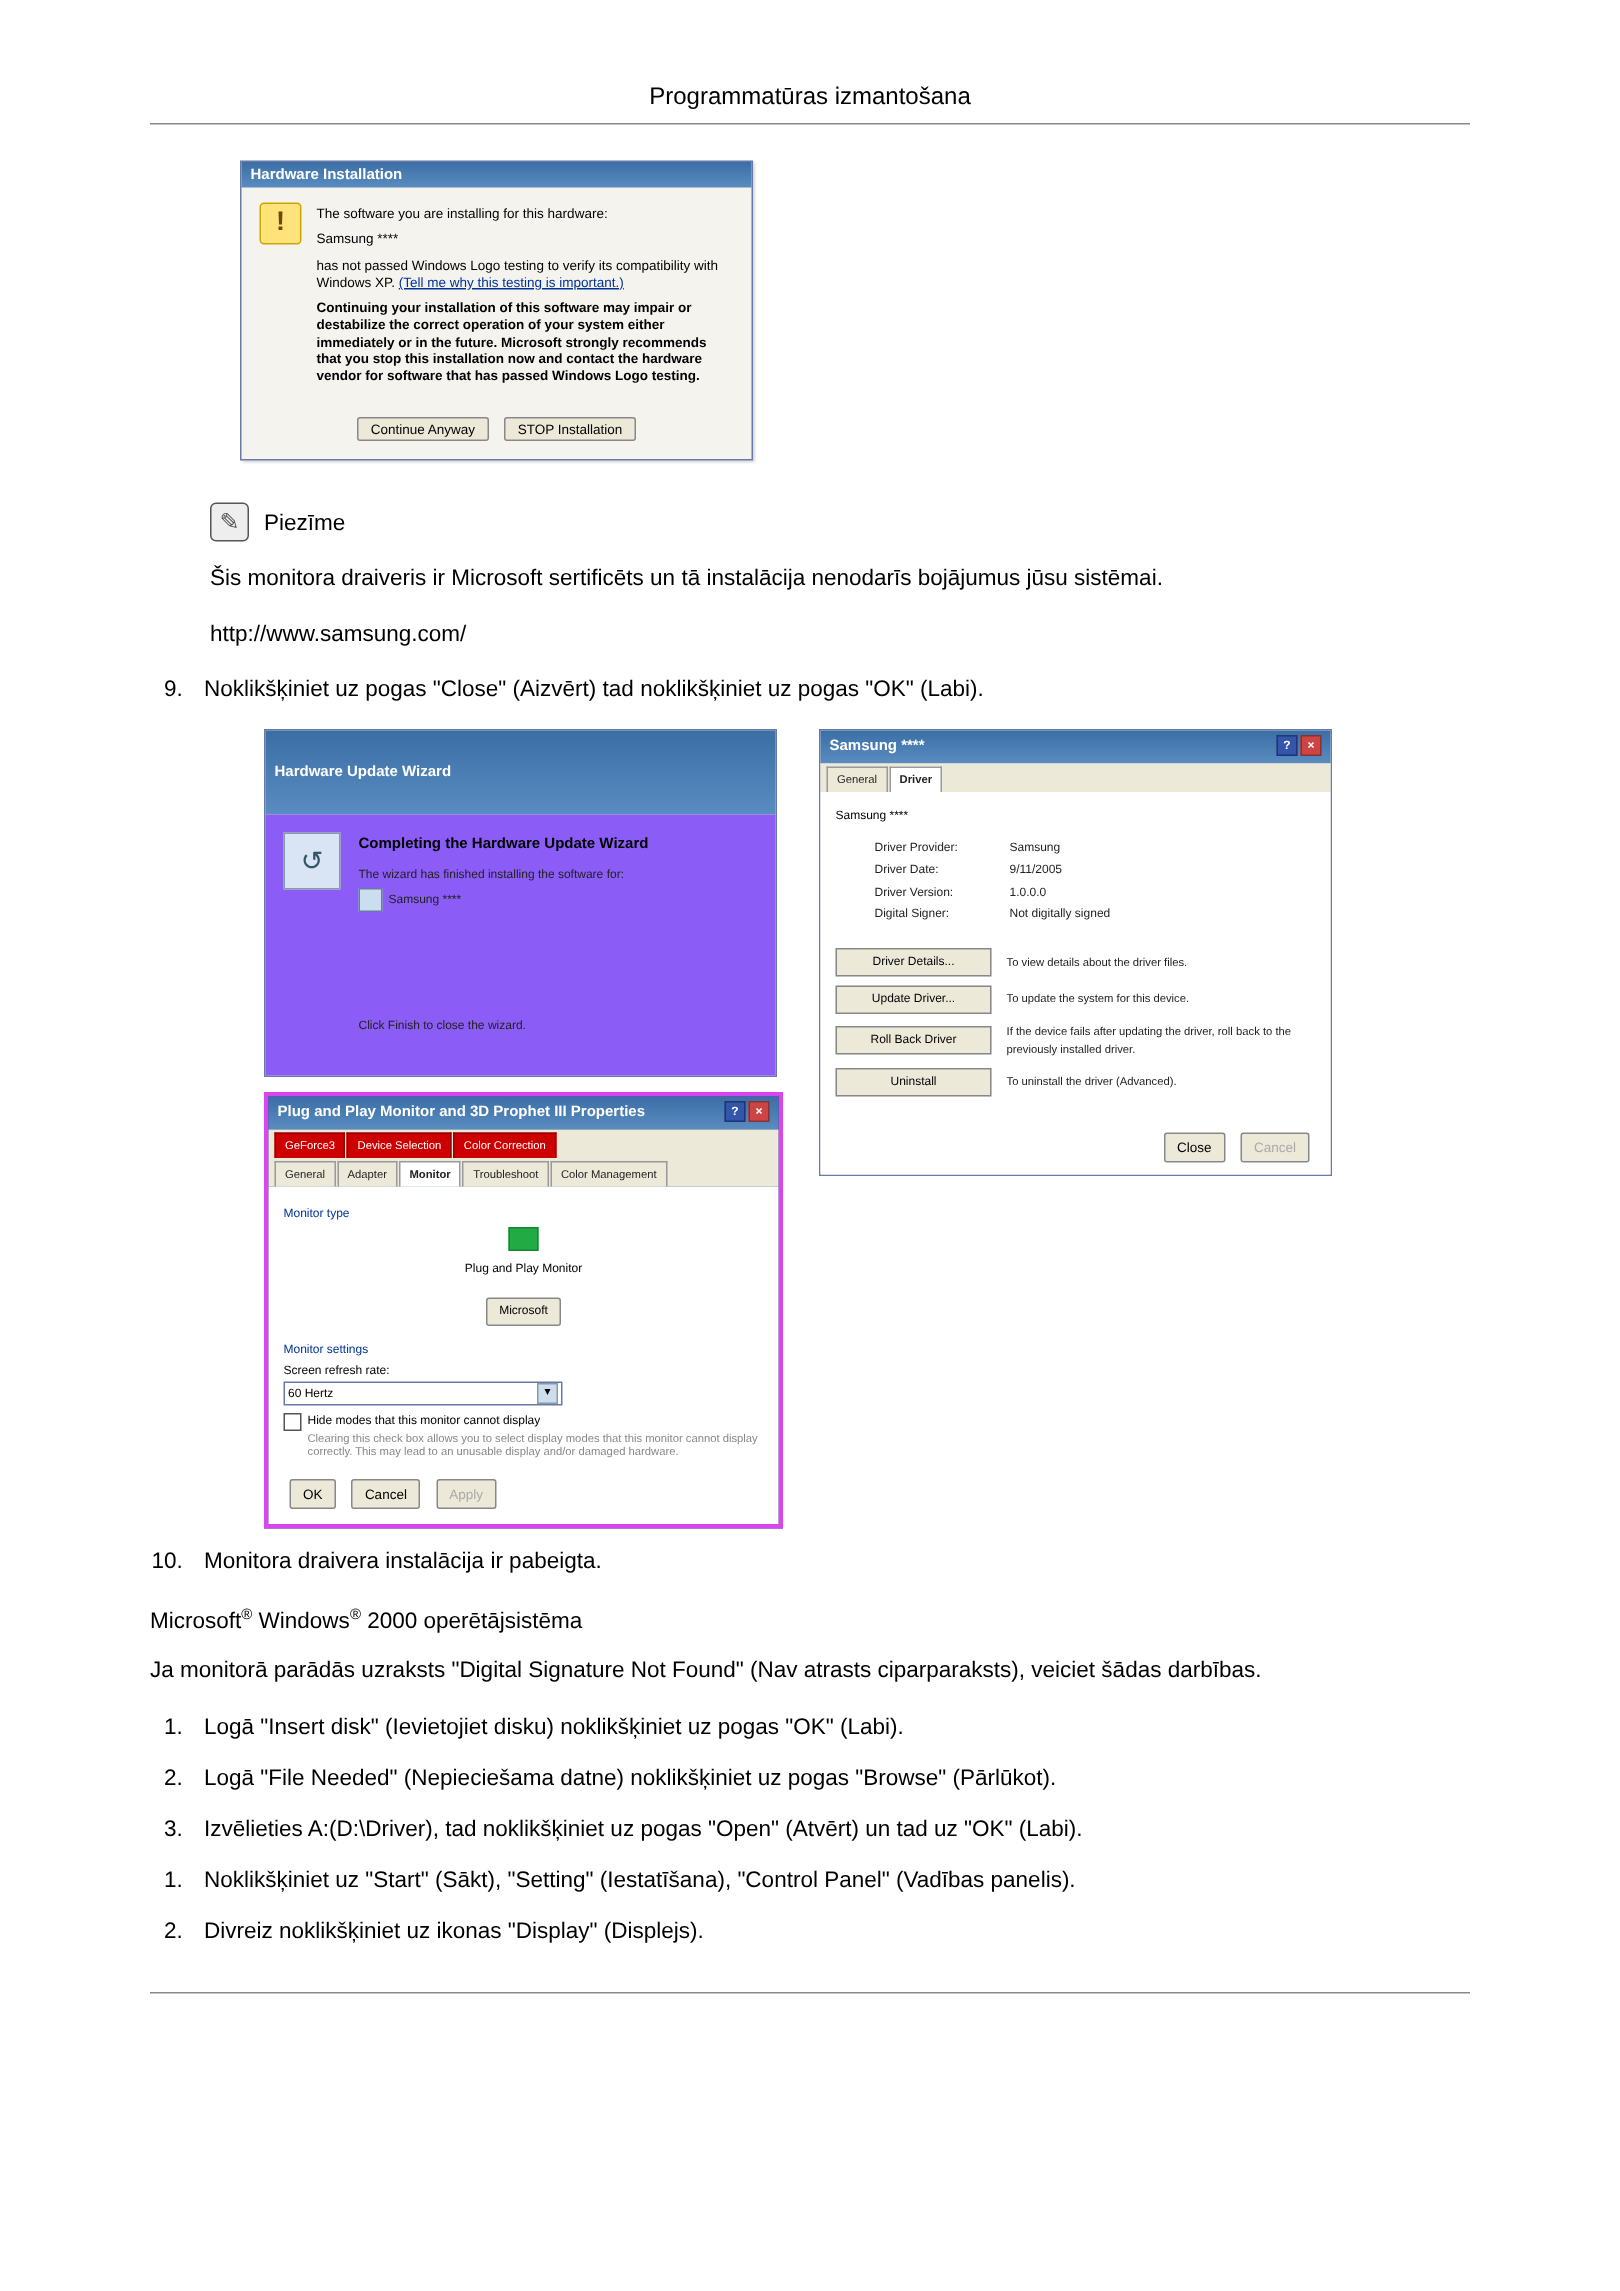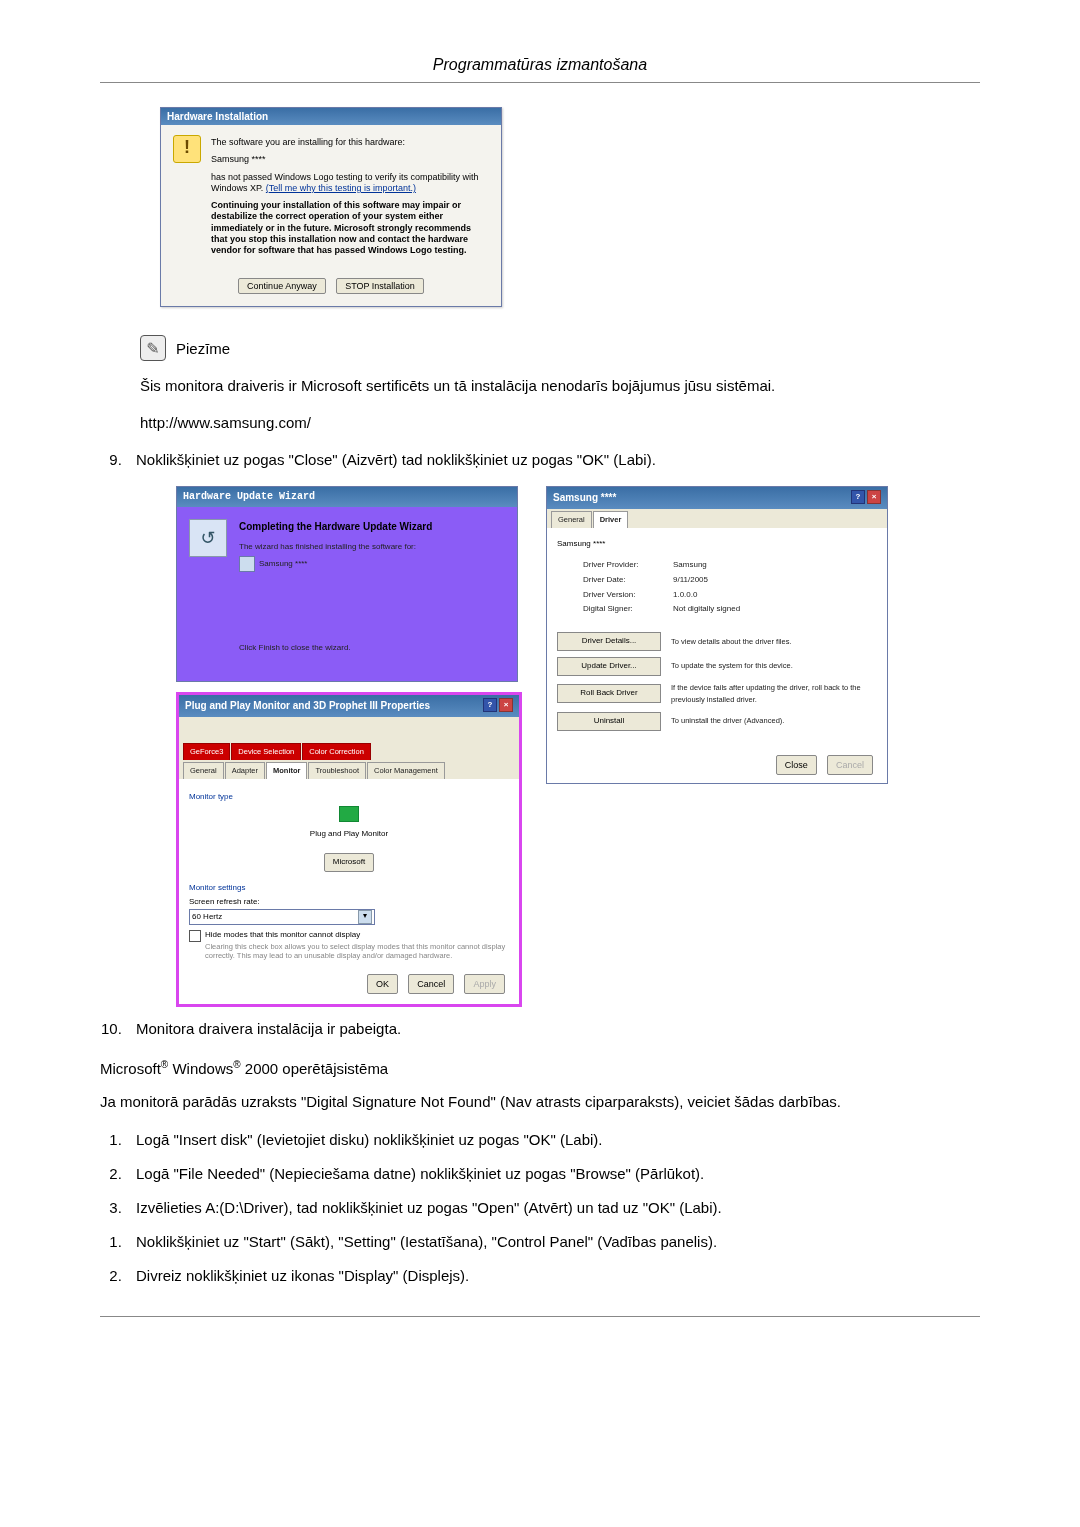--- a/index.html
+++ b/index.html
@@ -15,21 +15,20 @@
     height: 1527px;
     margin: 0 auto;
     position: relative;
     box-sizing: border-box;
     padding: 56px 100px 40px 100px;
   }
   .header-title {
     text-align: center;
     font-size: 16px;
     margin-bottom: 8px;
-    font-style: italic;
   }
   .hr {
     border: 0;
     border-top: 1px solid #888;
     margin: 4px 0 24px 0;
   }
   .hr-bottom {
     border: 0;
     border-top: 1px solid #888;
     margin-top: 28px;
@@ -135,22 +134,21 @@
     border: 1px solid #6a7aa8;
     background: #f4f3ee;
     font-family: Tahoma, sans-serif;
     font-size: 9px;
   }
   .wizard-titlebar {
     background: linear-gradient(#3a6ea5, #5a8cc0);
     color: #fff;
     font-size: 10px;
     font-weight: bold;
-    padding: 2px 6px;
-    font-family: Liberation Mono, monospace;
+    padding: 20px 6px;
   }
   .wizard-body {
     display: flex;
     padding: 12px;
     background: #8b5cf6;
     min-height: 150px;
     justify-content: flex-end;
   }
   .wizard-sideicon {
     width: 36px; height: 36px;
@@ -187,36 +185,36 @@
     display:flex; justify-content:space-between;
   }
   .closebox { display:flex; gap:2px; }
   .closebox span { width:12px; height:12px; background:#c44; border:1px solid #833; font-size:8px; color:#fff; text-align:center; line-height:12px; }
   .closebox span.help { background:#35a; border-color:#237; }
   .tab-row1, .tab-row2 { display:flex; background:#ece9d8; padding:2px 4px 0 4px; gap:0; }
   .tab {
     padding:2px 6px; border:1px solid #999; border-bottom:none; background:#ece9d8; margin-right:1px; font-size:7.5px; color:#003399;
   }
   .tab.active { background:#fff; font-weight:bold; color:#003399; }
-  .tab.red { background:#c00; color:#fff; border-color:#900;margin-top:24px; }
+  .tab.red { background:#c00; color:#fff; border-color:#900; }
   .tab.plain { color:#222; }
   .props-body {
     background:#fff; padding:8px 10px; min-height:150px;
   }
   .props-body .label { color:#003399; font-size:8px; margin:4px 0 2px 0; }
   .props-body .value-row { display:flex; align-items:center; gap:6px;flex-direction:column; }
   .props-body .monitor-icon { width:18px; height:14px; background:#2a4; border:1px solid #183; }
   .props-body .select {
     border:1px solid #6a7aa8; height:14px; width:180px; background:#fff; display:flex; align-items:center; justify-content:space-between; padding:0 2px; font-size:8px;
   }
   .props-body .select .arrow { width:12px; height:12px; background:#cde; border:1px solid #89a; text-align:center; line-height:10px; font-size:8px; }
   .props-body .checkbox-row { margin-top:4px; display:flex; align-items:flex-start; gap:4px; }
   .props-body .checkbox { width:10px; height:10px; border:1px solid #555; background:#fff; flex:0 0 10px; margin-top:1px; }
   .props-body .disabled-text { color:#888; font-size:7.5px; line-height:1.2; }
-  .props-footer { background:#fff; padding:6px 10px 10px; text-align:right; border-top:0; }
+  .props-footer { background:#fff; padding:6px 10px 10px; text-align:left; border-top:0; }
 
   .driver-panel {
     width: 340px;
     border: 1px solid #6a7aa8;
     font-family: Tahoma, sans-serif;
     font-size: 8px;
   }
   .drv-body { background:#fff; padding:10px; }
   .drv-row { display:flex; margin:2px 0; }
   .drv-row .k { width:90px; color:#222; }

